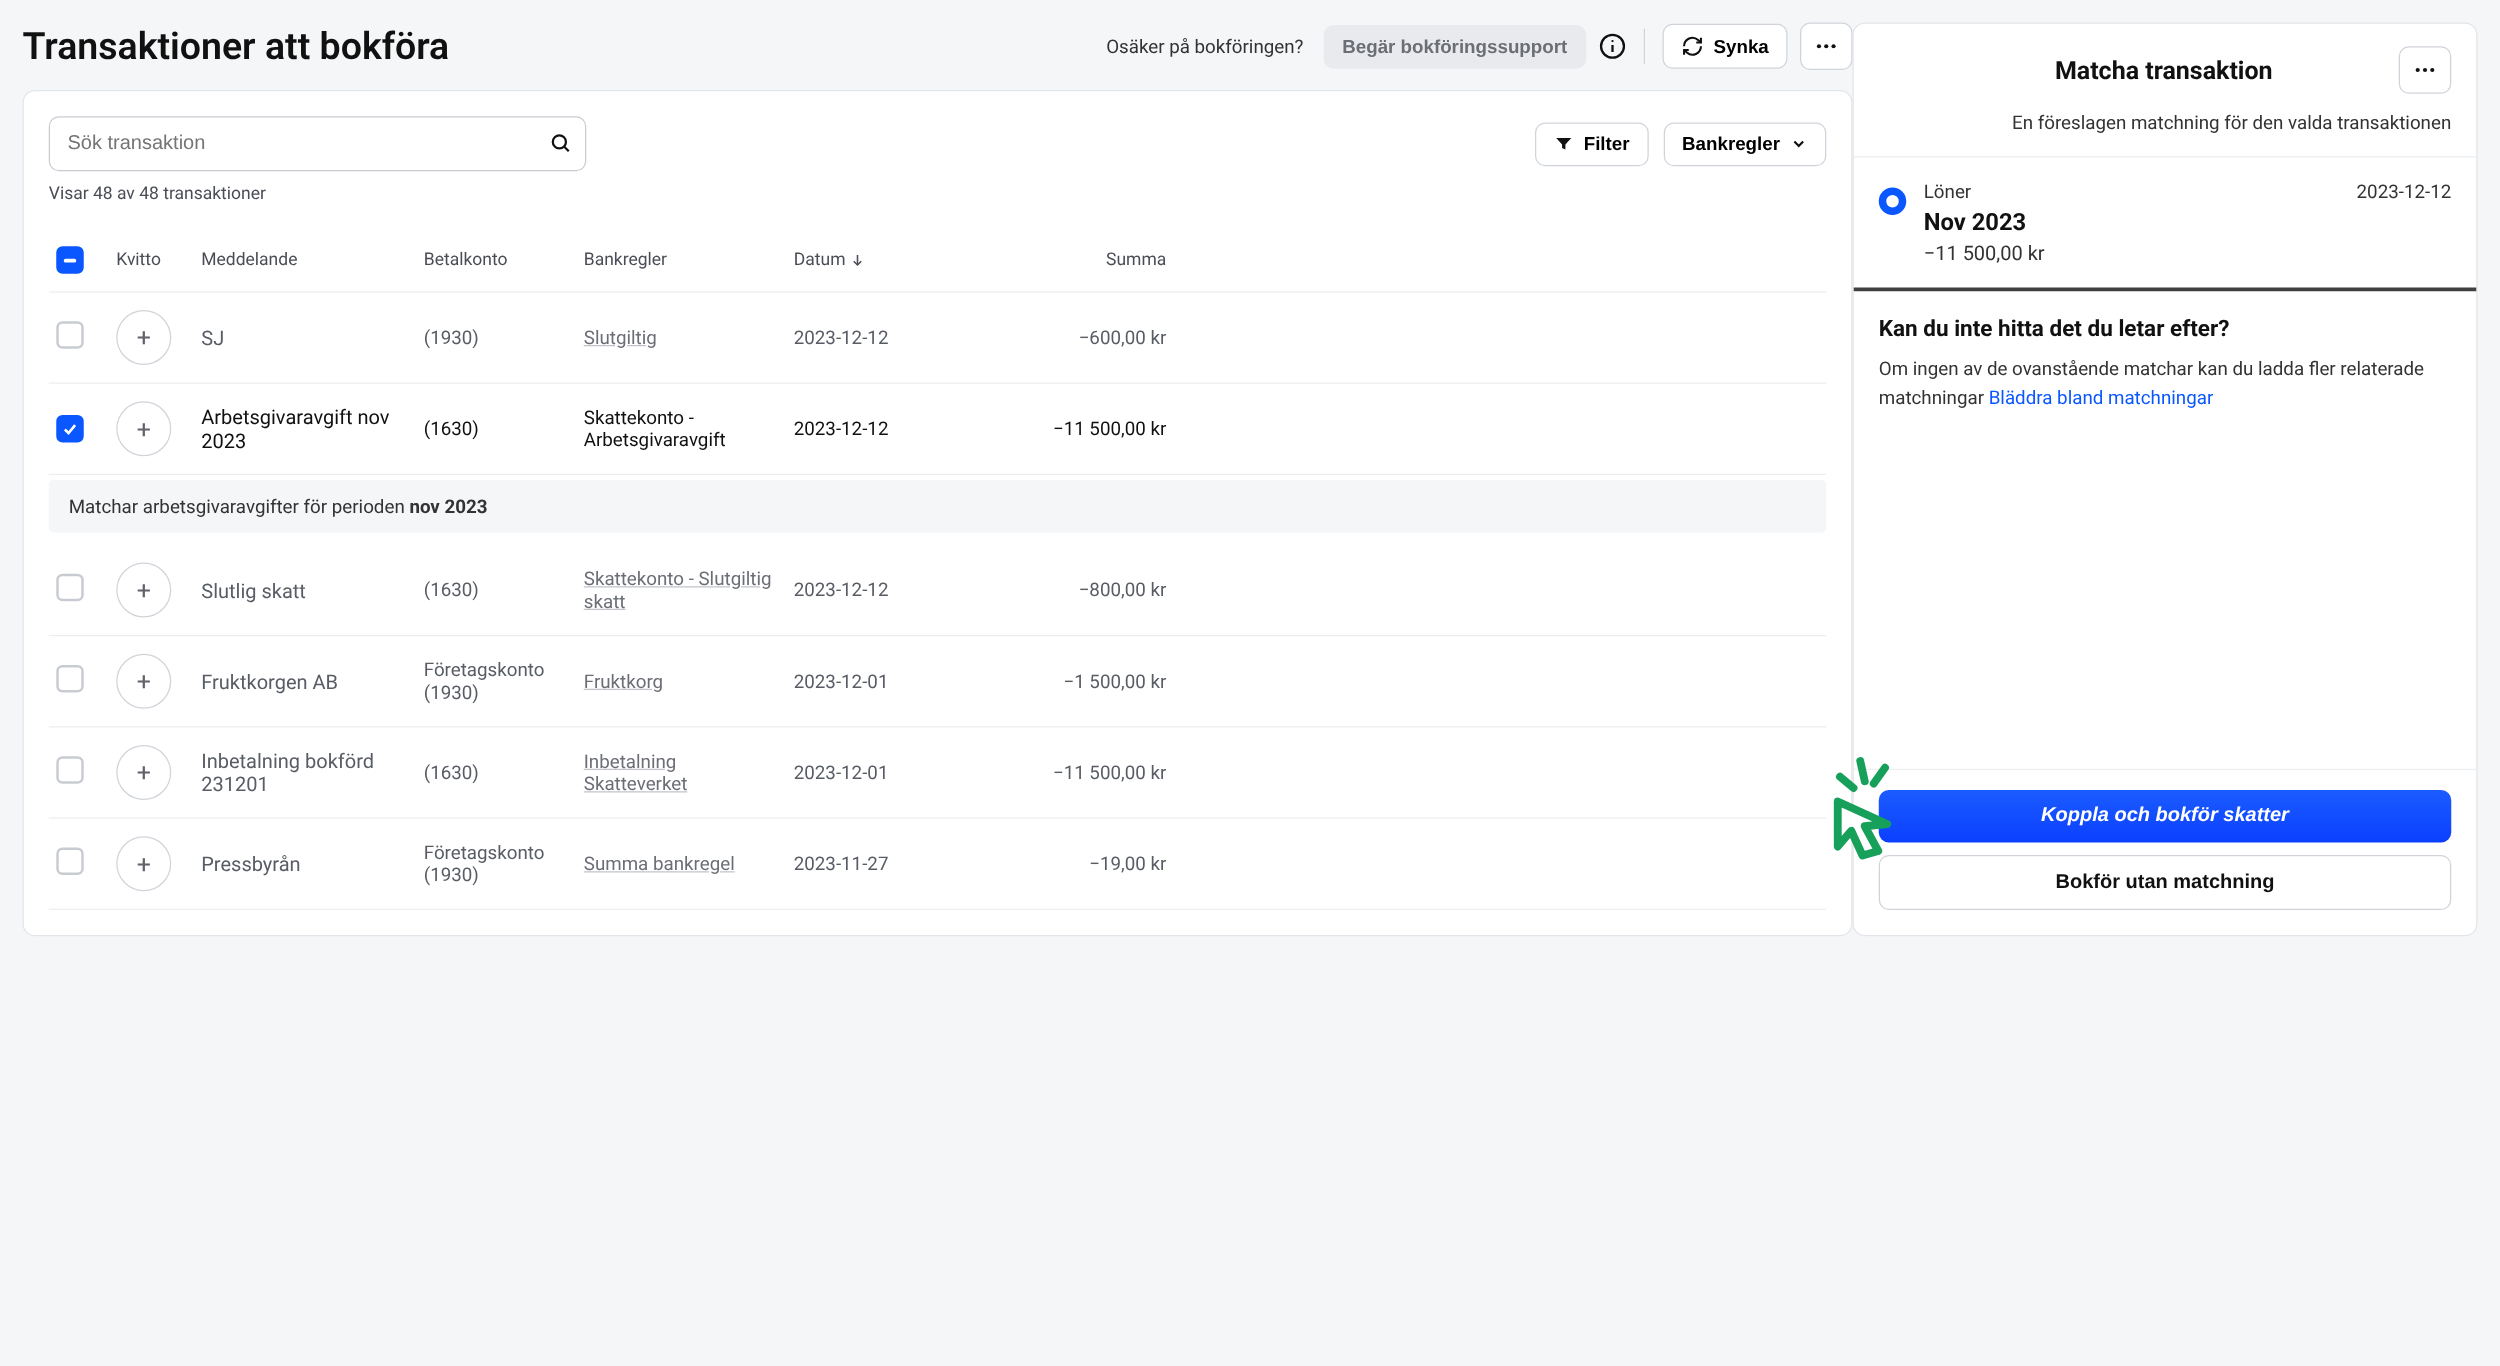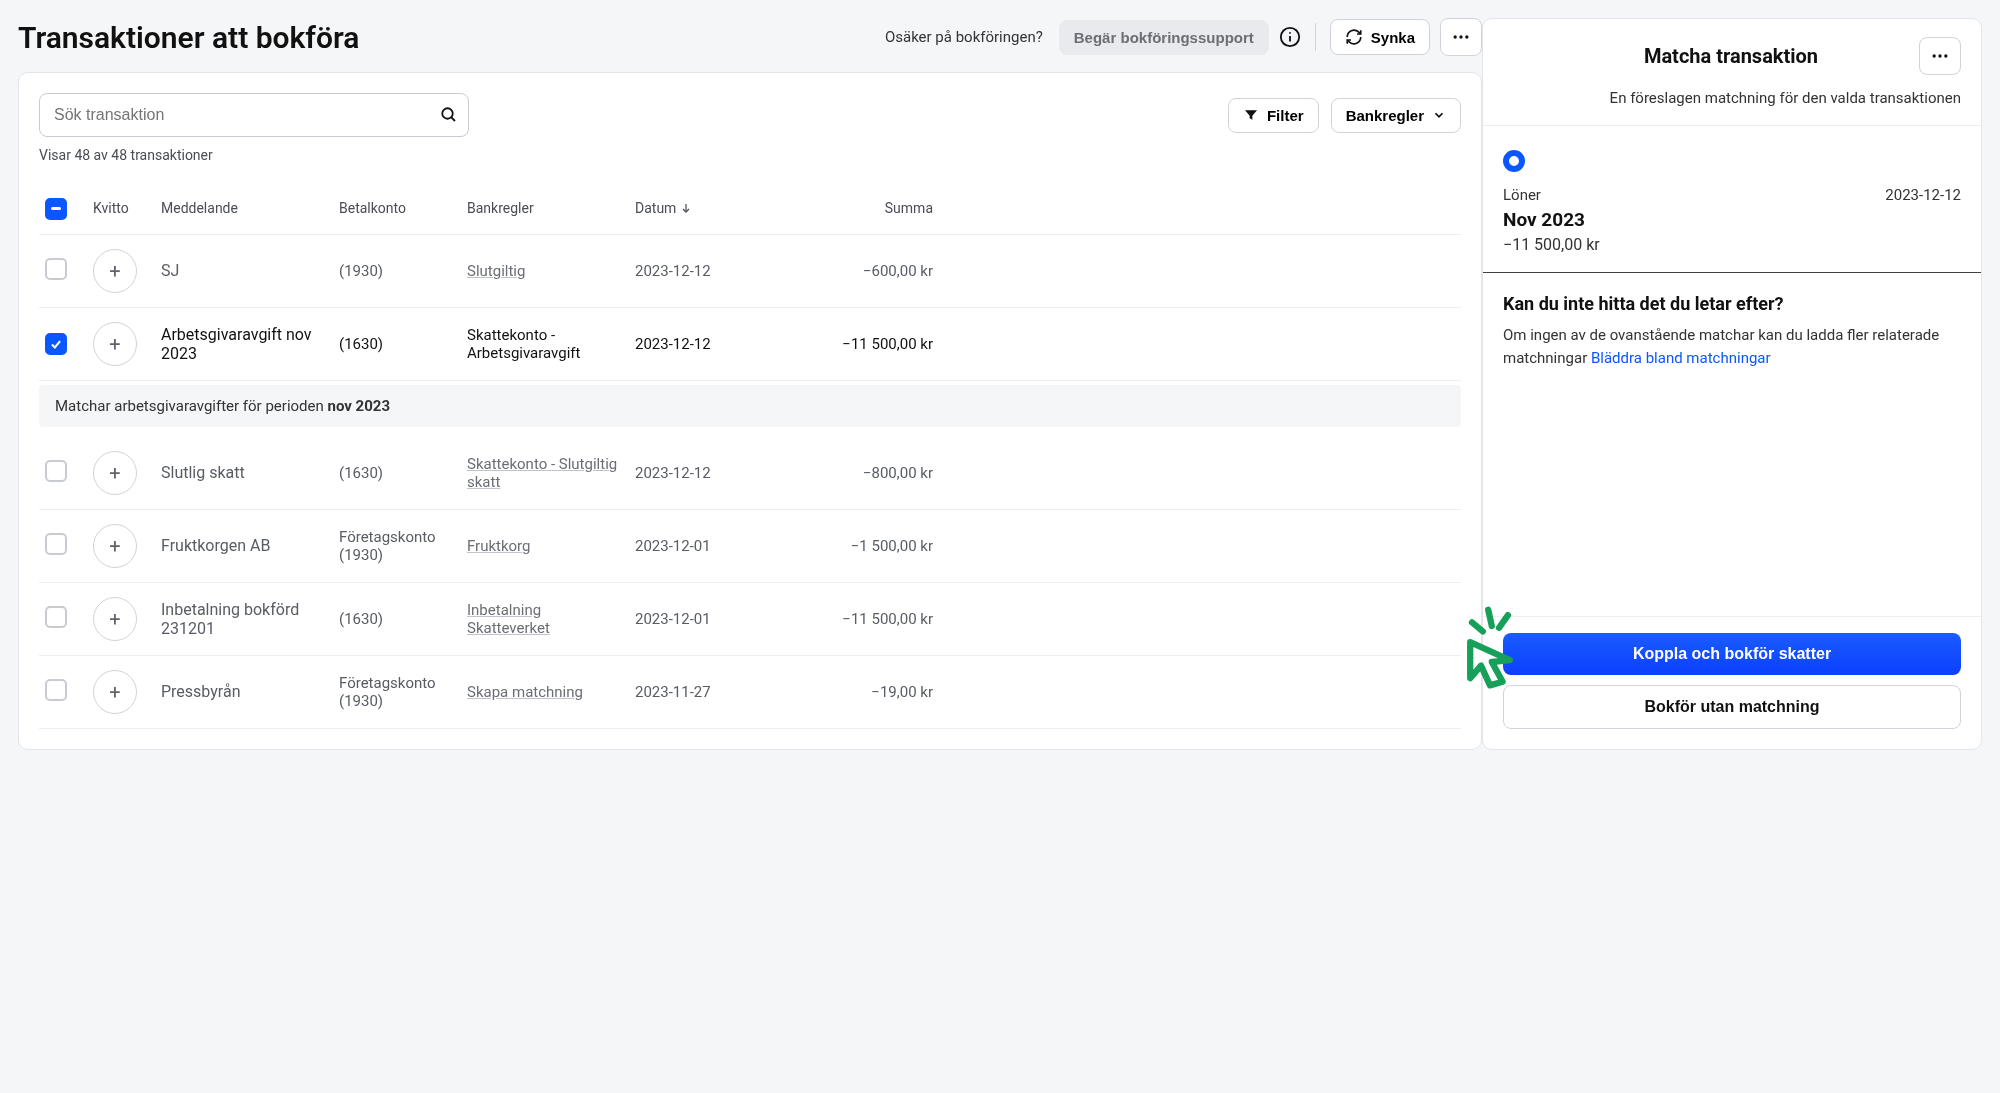--- a/index.html
+++ b/index.html
@@ -41,34 +41,34 @@
 .cb.indet::after { content: ""; display: block; width: 10px; height: 3px; background: #fff; border-radius: 2px; }
 
 .addbtn { width: 44px; height: 44px; border: 1px solid #d0d4da; border-radius: 50%; display: inline-flex; align-items: center; justify-content: center; font-size: 20px; color: #60636a; cursor: pointer; }
 
 .match-bar { background: #f5f6f8; padding: 12px 16px; font-size: 15px; color: #333; margin: 4px 0 10px 0; border-radius: 4px; }
 
 .right-panel { background: #fff; border: 1px solid #e2e5e9; border-radius: 10px; display: flex; flex-direction: column; height: 100%; min-height: 720px; }
 .rp-header { display: flex; align-items: center; justify-content: space-between; padding: 18px 20px 8px 20px; }
 .rp-title { font-size: 20px; font-weight: 700; text-align: center; flex: 1; }
 .rp-sub { padding: 6px 20px 18px 20px; font-size: 15px; color: #333; text-align: right; }
-.rp-match-card { border-top: 1px solid #eceef1; border-bottom: 1px solid #404040; padding: 18px 20px; display: flex; gap: 14px; flex-direction: column; }
+.rp-match-card { border-top: 1px solid #eceef1; border-bottom: 3px solid #404040; padding: 18px 20px; display: flex; gap: 14px; }
 .radio { width: 22px; height: 22px; border: 6px solid #0b57ff; border-radius: 50%; background: #fff; margin-top: 6px; flex-shrink: 0; }
 .match-body { flex: 1; }
 .mb-top { display: flex; justify-content: space-between; font-size: 15px; color: #333; }
 .mb-title { font-size: 19px; font-weight: 700; margin: 4px 0; }
 .mb-amt { font-size: 16px; color: #333; }
 
 .rp-help { padding: 20px; }
 .rp-help h3 { font-size: 18px; font-weight: 700; margin-bottom: 10px; }
 .rp-help p { font-size: 15px; color: #333; line-height: 1.5; }
 .rp-help a { color: #0b57ff; text-decoration: none; }
 
 .rp-footer { margin-top: auto; padding: 16px 20px 20px 20px; border-top: 1px solid #eceef1; display: flex; flex-direction: column; gap: 10px; position: relative; }
-.btn-primary { background: #0b3fff; background: linear-gradient(#1b5cff,#0b3fff); color: #fff; border: none; font-size: 16px; padding: 12px; border-radius: 8px; font-weight: 700; cursor: pointer; }
+.btn-primary { background: #0b3fff; background: linear-gradient(#1b5cff,#0b3fff); color: #fff; border: none; font-size: 16px; padding: 12px; border-radius: 8px; font-weight: 700; cursor: pointer; font-style: italic; }
 .btn-secondary { background: #fff; border: 1px solid #d0d4da; color: #111; font-size: 16px; padding: 12px; border-radius: 8px; font-weight: 600; cursor: pointer; }
 
 .cursor-arrow { position: absolute; left: -38px; top: -18px; width: 90px; height: 90px; pointer-events: none; }
 
 svg { display: block; }
 </style>
 </head>
 <body>
 
 <div class="page">
@@ -205,21 +205,21 @@
               <div class="acct">(1630)</div>
               <div class="rule link">Inbetalning Skatteverket</div>
               <div class="date">2023-12-01</div>
               <div class="sum">−11 500,00 kr</div>
             </div>
             <div class="trow">
               <div><span class="cb"></span></div>
               <div><span class="addbtn">+</span></div>
               <div class="msg">Pressbyrån</div>
               <div class="acct">Företagskonto (1930)</div>
-              <div class="rule link">Skapa matchning</div>
+              <div class="rule link">Summa bankregel</div>
               <div class="date">2023-11-27</div>
               <div class="sum">−19,00 kr</div>
             </div>
           </div>
       </div>
     </div>
   </div>
 
   <div class="right">
     <div class="right-panel">

